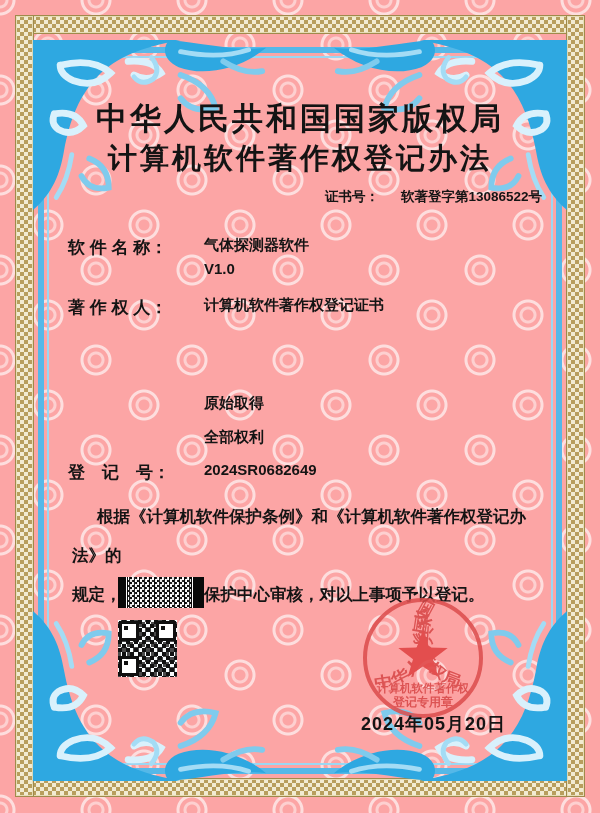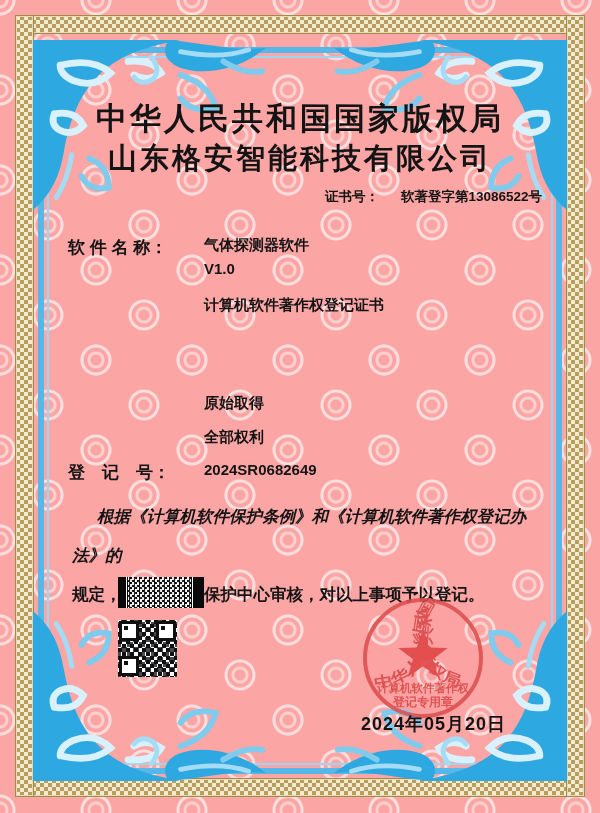--- a/index.html
+++ b/index.html
@@ -45,21 +45,21 @@
     font-family:"Liberation Serif","DejaVu Serif",serif;font-weight:900;
     letter-spacing:3px;}
   .title1{top:98px;font-size:31px;}
   .title2{top:139px;font-size:29px;}
   .certno{position:absolute;top:188px;right:58px;font-size:13.5px;font-weight:bold;}
   .certno .lbl{margin-right:22px;}
   .fieldlabel{position:absolute;left:68px;font-size:17px;font-weight:bold;white-space:pre;}
   .fieldvalue{position:absolute;left:204px;font-size:15px;font-weight:bold;white-space:pre;}
   .statement{position:absolute;left:72px;top:497px;width:470px;
     font-size:16.5px;font-weight:bold;line-height:39px;}
-  .statement .l1{text-indent:25px;font-style:italic;}
+  .statement .l1{text-indent:25px;}
   
   .barcode{position:absolute;left:118px;top:577px;width:86px;height:31px;background:
       linear-gradient(#0a0a0a,#0a0a0a) 0 0/7px 100% no-repeat,
       linear-gradient(#0a0a0a,#0a0a0a) 100% 0/10px 100% no-repeat,
       repeating-linear-gradient(90deg,#0a0a0a 0 2px,#fff 2px 3px,#0a0a0a 3px 4px,#fff 4px 6px),
       repeating-linear-gradient(0deg,rgba(255,255,255,.85) 0 2px,rgba(255,255,255,0) 2px 5px),
       #fff;}
   .barcode i{position:absolute;inset:0;background:
       repeating-conic-gradient(rgba(10,10,10,.9) 0% 25%, rgba(255,255,255,.9) 0% 50%) 9px 0/5px 5px;
       left:10px;right:13px;}
@@ -162,30 +162,31 @@
       <path d="M122,18 q10,12 2,22 q-12,8 -20,-2"></path>
     </g>
     <g fill="none" stroke="#7fcbed" stroke-width="6" stroke-linecap="round">
       <path d="M152,36 q30,10 36,34 q-24,6 -36,-10"></path>
       <path d="M58,122 q20,8 20,30 q-20,4 -28,-12"></path>
       <path d="M196,22 q22,14 40,10"></path>
     </g>
   </svg>
 
   <div class="title title1">中华人民共和国国家版权局</div>
-  <div class="title title2">山东格安智能科技有限公司</div>
+  <div class="title title2">计算机软件著作权登记办法</div>
 
   <div class="certno">
     <span class="lbl">证书号：</span><span>软著登字第13086522号</span>
   </div>
 
   <div class="fieldlabel" style="top:236px">软 件 名 称：</div>
   <div class="fieldvalue" style="top:236px">气体探测器软件</div>
   <div class="fieldvalue" style="top:260px">V1.0</div>
 
+  <div class="fieldlabel" style="top:296px">著 作 权 人：</div>
   <div class="fieldvalue" style="top:296px">计算机软件著作权登记证书</div>
 
   <div class="fieldvalue" style="top:394px">原始取得</div>
 
   <div class="fieldvalue" style="top:428px">全部权利</div>
 
   <div class="fieldlabel" style="top:461px">登　记　号：</div>
   <div class="fieldvalue" style="top:461px">2024SR0682649</div>
 
   <div class="statement">

